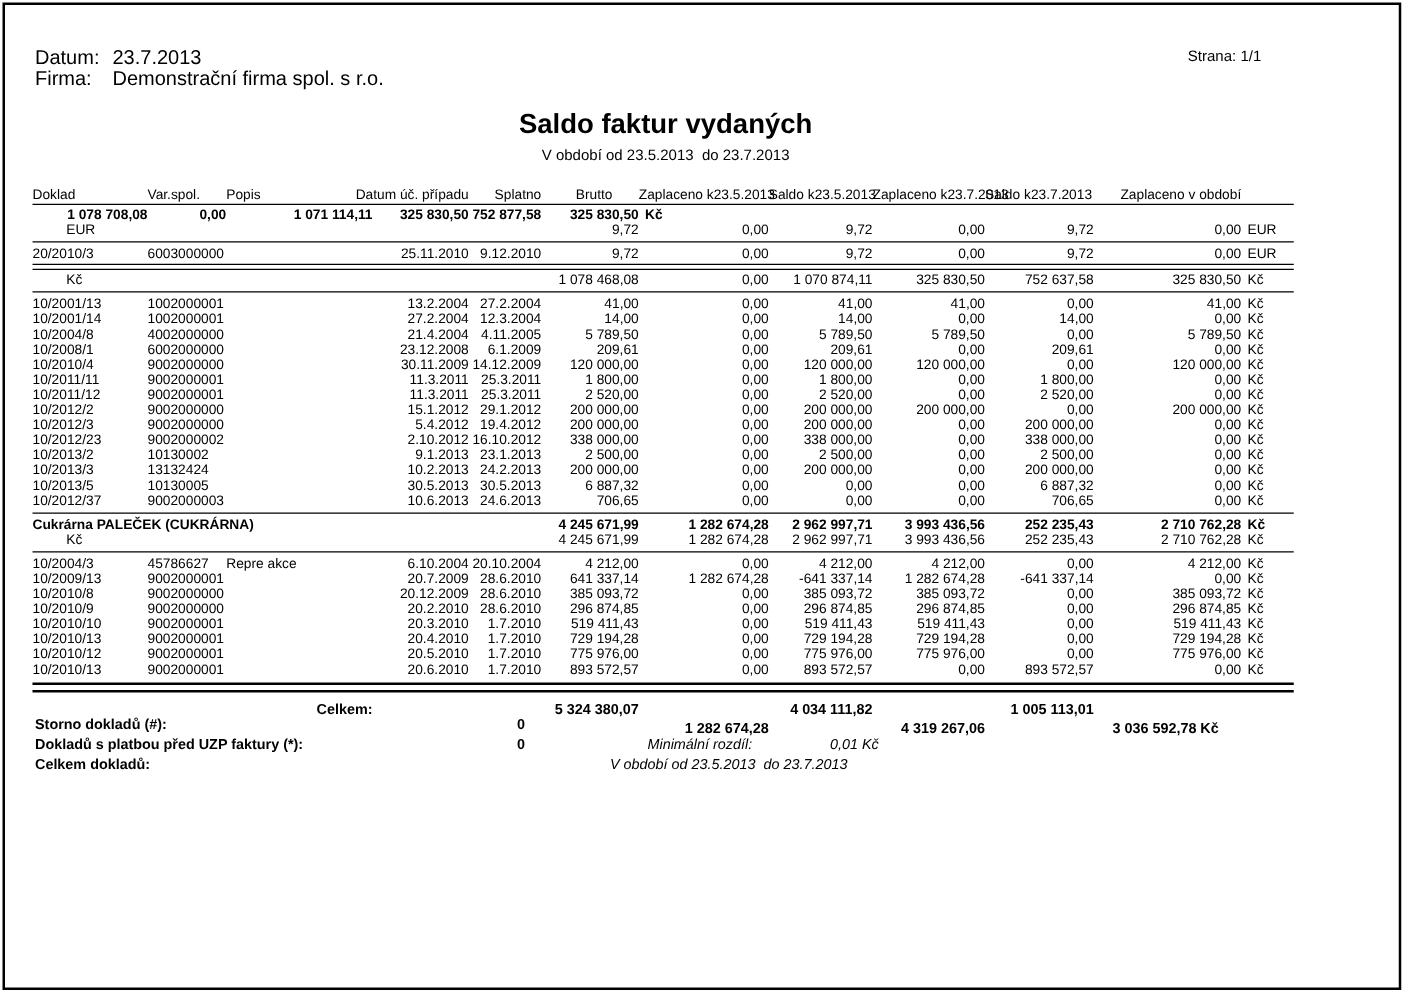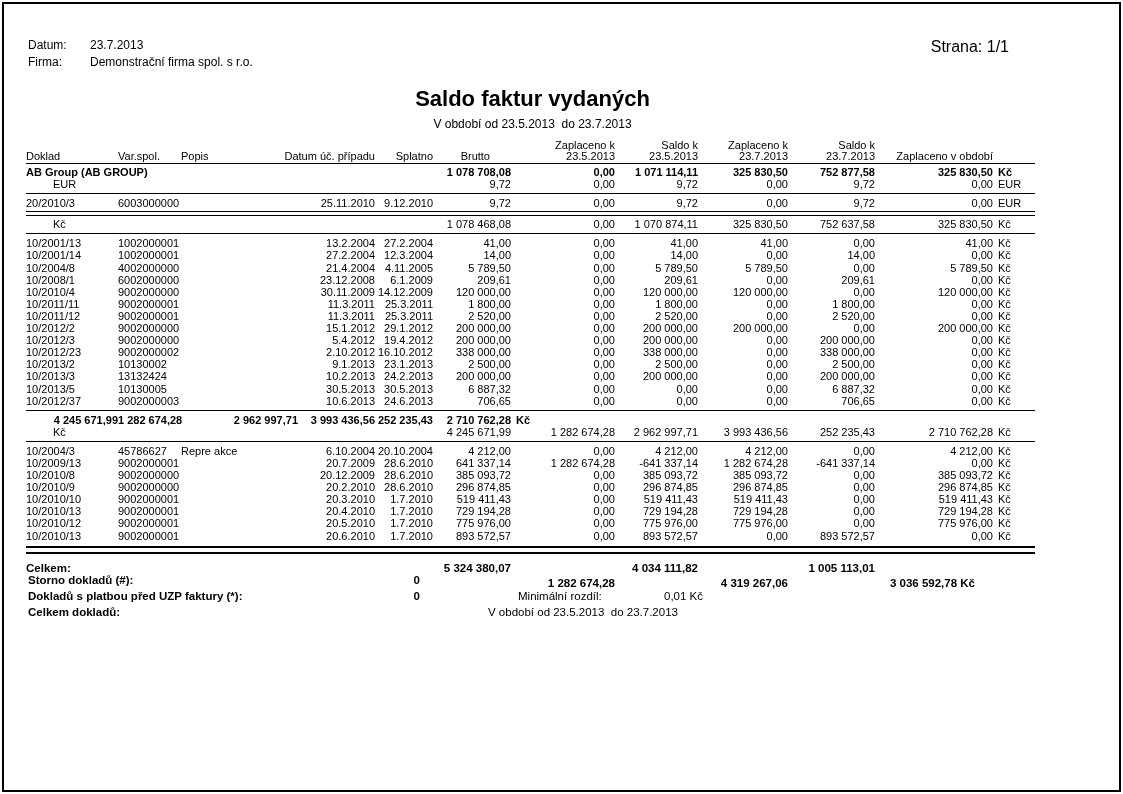--- a/index.html
+++ b/index.html
@@ -1,61 +1,61 @@
 <!DOCTYPE html>
 <html><head>
 <meta charset="utf-8">
 <style>
   html,body{margin:0;padding:0;background:#fff;}
   body{width:1123px;height:794px;position:relative;overflow:hidden;
        font-family:"Liberation Sans","DejaVu Sans",sans-serif;color:#000;}
   .page{position:absolute;inset:2px;border:2px solid #000;background:#fff;}
 
   
-  .meta{position:absolute;font-size:12px;}
-  .pagenum{position:absolute;top:38px;right:114px;font-size:16px;}
+  .meta{position:absolute;font-size:16px;}
+  .pagenum{position:absolute;top:38px;right:114px;font-size:12px;}
   .title{position:absolute;left:28px;top:86px;width:1009px;text-align:center;
          font-size:22px;font-weight:bold;}
   .subtitle{position:absolute;left:28px;top:117px;width:1009px;text-align:center;
             font-size:12px;white-space:pre;}
 
   
   .report{position:absolute;left:26px;top:138px;width:1009px;}
   .trow{display:grid;
         grid-template-columns:92px 63px 117px 77px 58px 78px 104px 83px 90px 87px 118px 42px;
         height:12.1px;line-height:12.1px;font-size:11px;}
   .trow div{white-space:nowrap;}
   .hdr{height:24px;align-items:end;line-height:11px;}
-  .hdr .h2{display:flex;flex-direction:column;align-items:flex-end;}
+  .hdr .h2{display:flex;flex-direction:row;align-items:flex-end;}
   .c-num{text-align:right;}
   .c-cur{padding-left:5px;}
   .clip{display:flex;justify-content:flex-end;overflow:hidden;}
   .clip-open{display:flex;justify-content:flex-end;}
   .cd{padding-left:25px;align-items:center;}
   .cs{padding-left:6px;}
   .h-brutto{padding-right:21px;}
   .bold{font-weight:bold;}
   .c-curlabel{padding-left:27px;}
 
   .rule{border-top:1px solid #000;margin:3px 0;}
   .rule-dthin{height:3px;border-top:1px solid #000;border-bottom:1px solid #000;margin:2px 0;}
   .rule-dthick{height:4px;border-top:2px solid #000;border-bottom:2px solid #000;margin:4px 0 0 0;}
 
   
   .totals{height:15px;line-height:15px;font-size:11.5px;font-weight:bold;}
-  .totals-label{grid-column:1 / span 3;}
+  .totals-label{grid-column:1 / span 3;text-align:right;}
   .span-zo{grid-column:11 / span 2;text-align:right;padding-right:60px;}
 
   
   .fblock{position:absolute;left:28px;top:572px;width:1009px;}
   .frow{position:relative;height:16px;font-size:11.5px;font-weight:bold;line-height:16px;}
   .f-label{position:absolute;left:0;}
   .f-val{position:absolute;left:0;width:392px;text-align:right;}
   .f-note{position:absolute;left:460px;width:215px;display:flex;
-          font-weight:normal;white-space:pre;}
+          font-weight:normal;font-style:italic;white-space:pre;}
   .f-note .nl{margin-left:30px;}
   .f-note .nv{margin-left:auto;}
 </style>
 </head>
 <body>
 
 <div class="page"></div>
 
 <div class="meta" style="left:28px;top:38px;">Datum:</div>
 <div class="meta" style="left:90px;top:38px;">23.7.2013</div>
@@ -93,21 +93,20 @@
     <div class="h2">
         <span>Saldo k</span>
         <span>23.7.2013</span>
       </div>
     <div class="c-num">Zaplaceno v období</div>
     <div></div>
   </div>
   <div class="rule" style="margin:1px 0 2px 0;"></div>
   <div id="table-body">
       <div class="trow bold">
-        <div style="grid-column: 1 / span 5;">AB Group (AB GROUP)</div>
         <div class="c-num">1 078 708,08</div>
         <div class="c-num">0,00</div>
         <div class="c-num">1 071 114,11</div>
         <div class="c-num">325 830,50</div>
         <div class="c-num">752 877,58</div>
         <div class="c-num">325 830,50</div>
         <div class="c-cur">Kč</div>
       </div>
       <div class="trow">
         <div class="c-curlabel" style="grid-column: 1 / span 5;">EUR</div>
@@ -397,20 +396,21 @@
         <div class="c-num">706,65</div>
         <div class="c-num">0,00</div>
         <div class="c-num">0,00</div>
         <div class="c-num">0,00</div>
         <div class="c-num">706,65</div>
         <div class="c-num">0,00</div>
         <div class="c-cur">Kč</div>
       </div>
       <div class="rule"></div>
       <div class="trow bold">
+        <div style="grid-column: 1 / span 5;">Cukrárna PALEČEK (CUKRÁRNA)</div>
         <div class="c-num">4 245 671,99</div>
         <div class="c-num">1 282 674,28</div>
         <div class="c-num">2 962 997,71</div>
         <div class="c-num">3 993 436,56</div>
         <div class="c-num">252 235,43</div>
         <div class="c-num">2 710 762,28</div>
         <div class="c-cur">Kč</div>
       </div>
       <div class="trow">
         <div class="c-curlabel" style="grid-column: 1 / span 5;">Kč</div>

